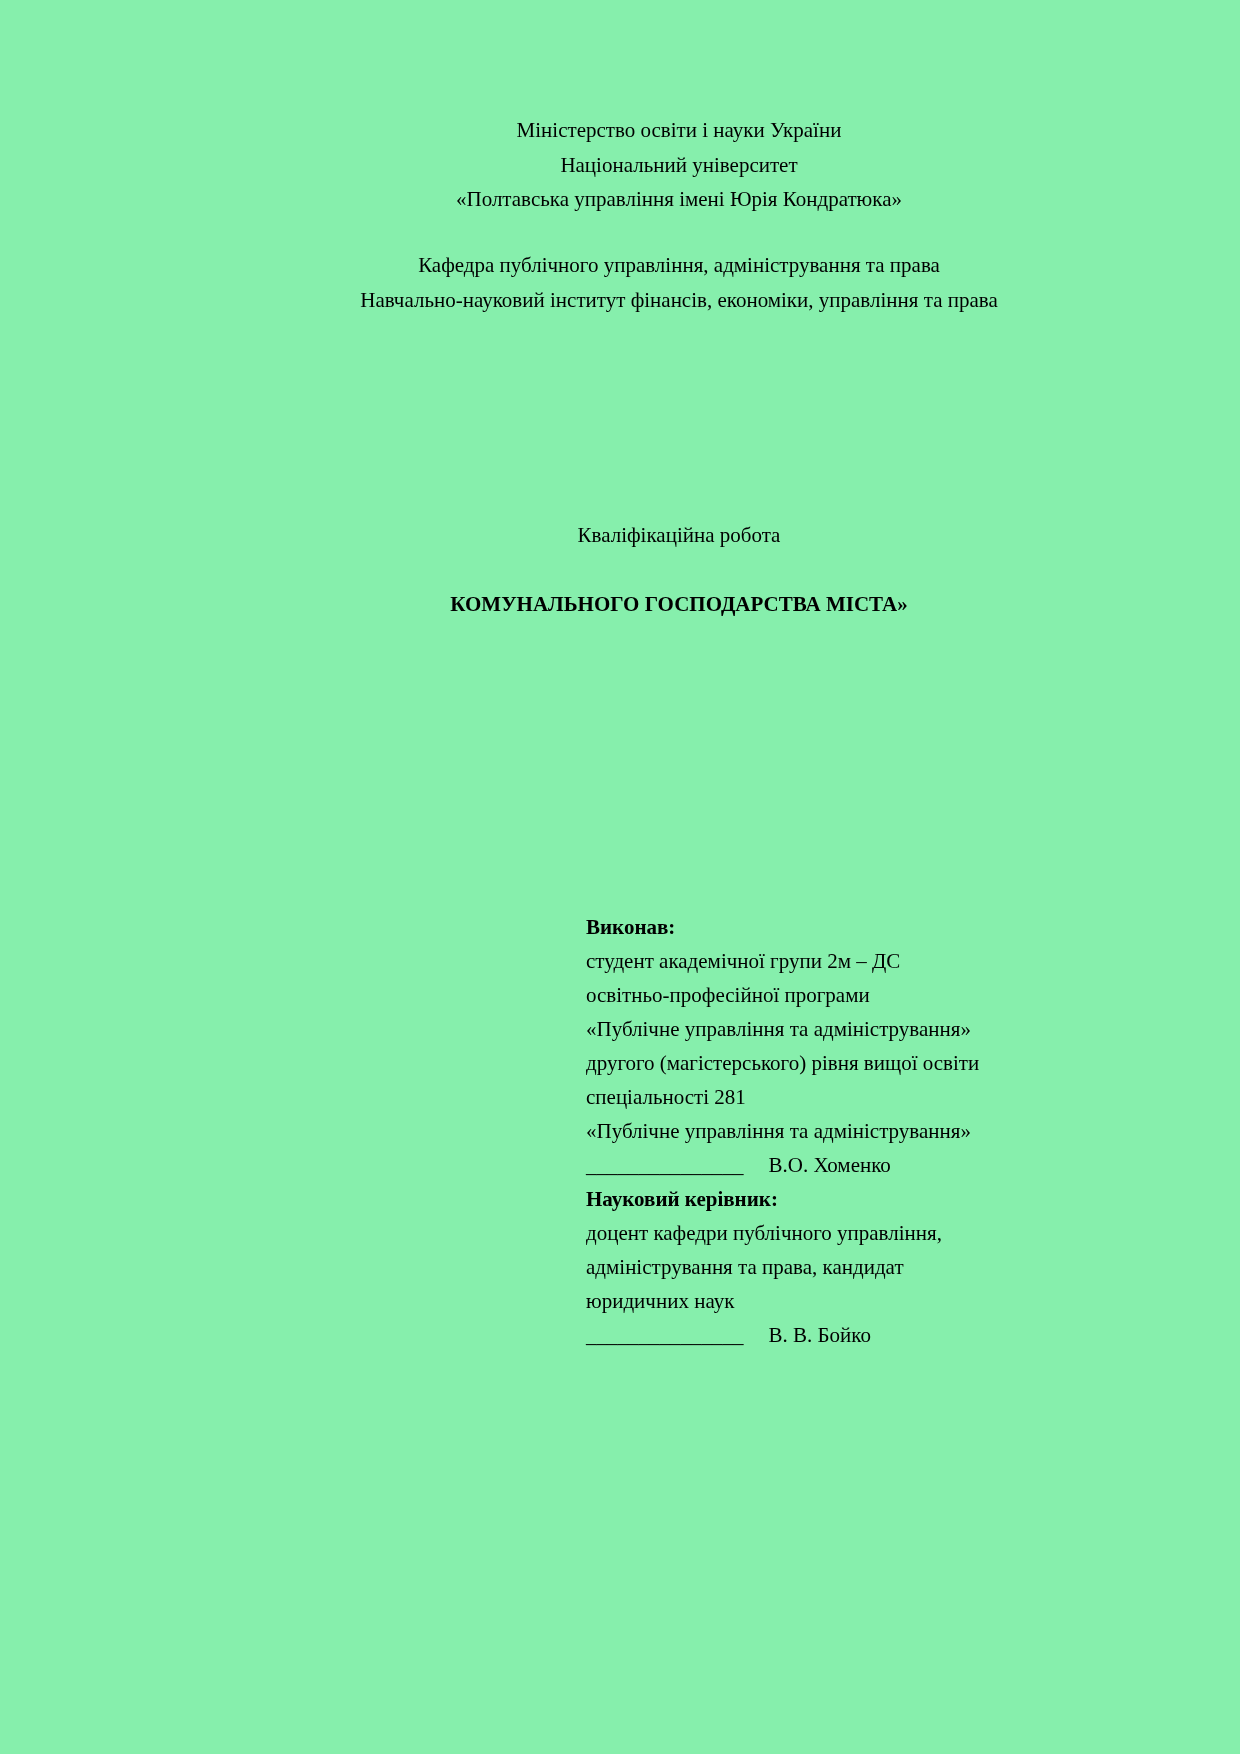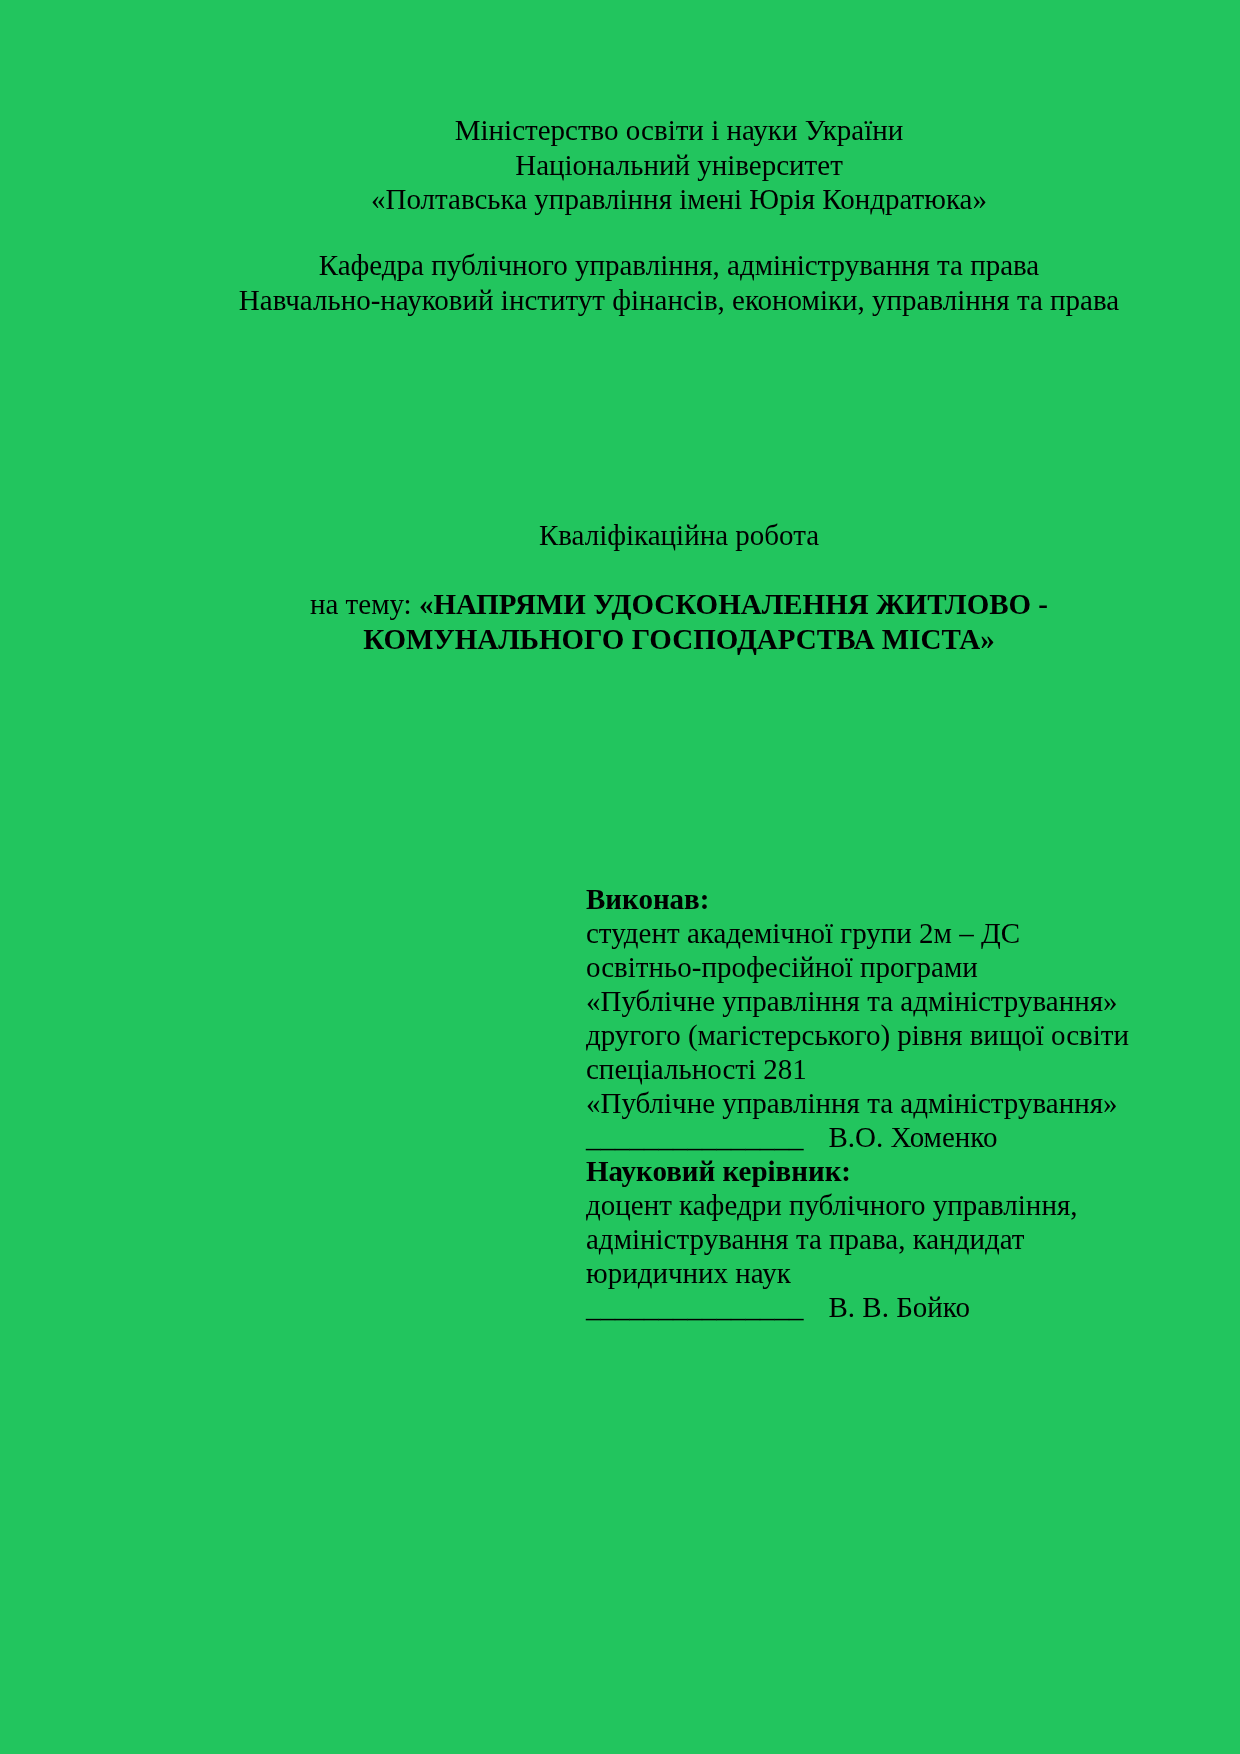--- a/index.html
+++ b/index.html
@@ -4,24 +4,24 @@
 <style>
   html, body {
     margin: 0;
     padding: 0;
     background: #ffffff;
   }
   .page {
     position: relative;
     width: 1240px;
     height: 1754px;
-    background: #22c55e;
+    background: #86efac;
     color: #000000;
     font-family: "Liberation Serif", "DejaVu Serif", serif;
-    font-size: 29px;
+    font-size: 21px;
     overflow: hidden;
   }
   
   .centered-block {
     position: absolute;
     left: 177px;
     width: 1004px;
     text-align: center;
   }
   .line {
@@ -31,21 +31,21 @@
   .header-top    { top: 113px; }
   .header-inst   { top: 248px; }
   .work-type     { top: 518px; font-weight: normal; }
   .theme-block   { top: 587px; }
   .theme-bold    { font-weight: bold; }
   .footer-block  { top: 1556px; }
 
   .credits-block {
     position: absolute;
     left: 586px;
-    top: 882px;
+    top: 910px;
     width: 600px;
     text-align: left;
   }
   .credits-block .line { line-height: 34px; }
   .bold { font-weight: bold; }
   .sig-name { margin-left: 25px; }
 </style>
 </head>
 <body>
 
@@ -60,21 +60,20 @@
   <div class="centered-block header-inst">
     <div class="line">Кафедра публічного управління, адміністрування та права</div>
     <div class="line">Навчально-науковий інститут фінансів, економіки, управління та права</div>
   </div>
 
   <div class="centered-block work-type">
     <div class="line">Кваліфікаційна робота</div>
   </div>
 
   <div class="centered-block theme-block">
-    <div class="line"><span>на тему: </span><span class="theme-bold">«НАПРЯМИ УДОСКОНАЛЕННЯ ЖИТЛОВО -</span></div>
     <div class="line theme-bold">КОМУНАЛЬНОГО ГОСПОДАРСТВА МІСТА»</div>
   </div>
 
   <div class="credits-block">
     <div class="line bold">Виконав:</div>
     <div class="line">студент академічної групи 2м – ДС</div>
     <div class="line">освітньо-професійної програми</div>
     <div class="line">«Публічне управління та адміністрування»</div>
     <div class="line">другого (магістерського) рівня вищої освіти</div>
     <div class="line">спеціальності 281</div>

